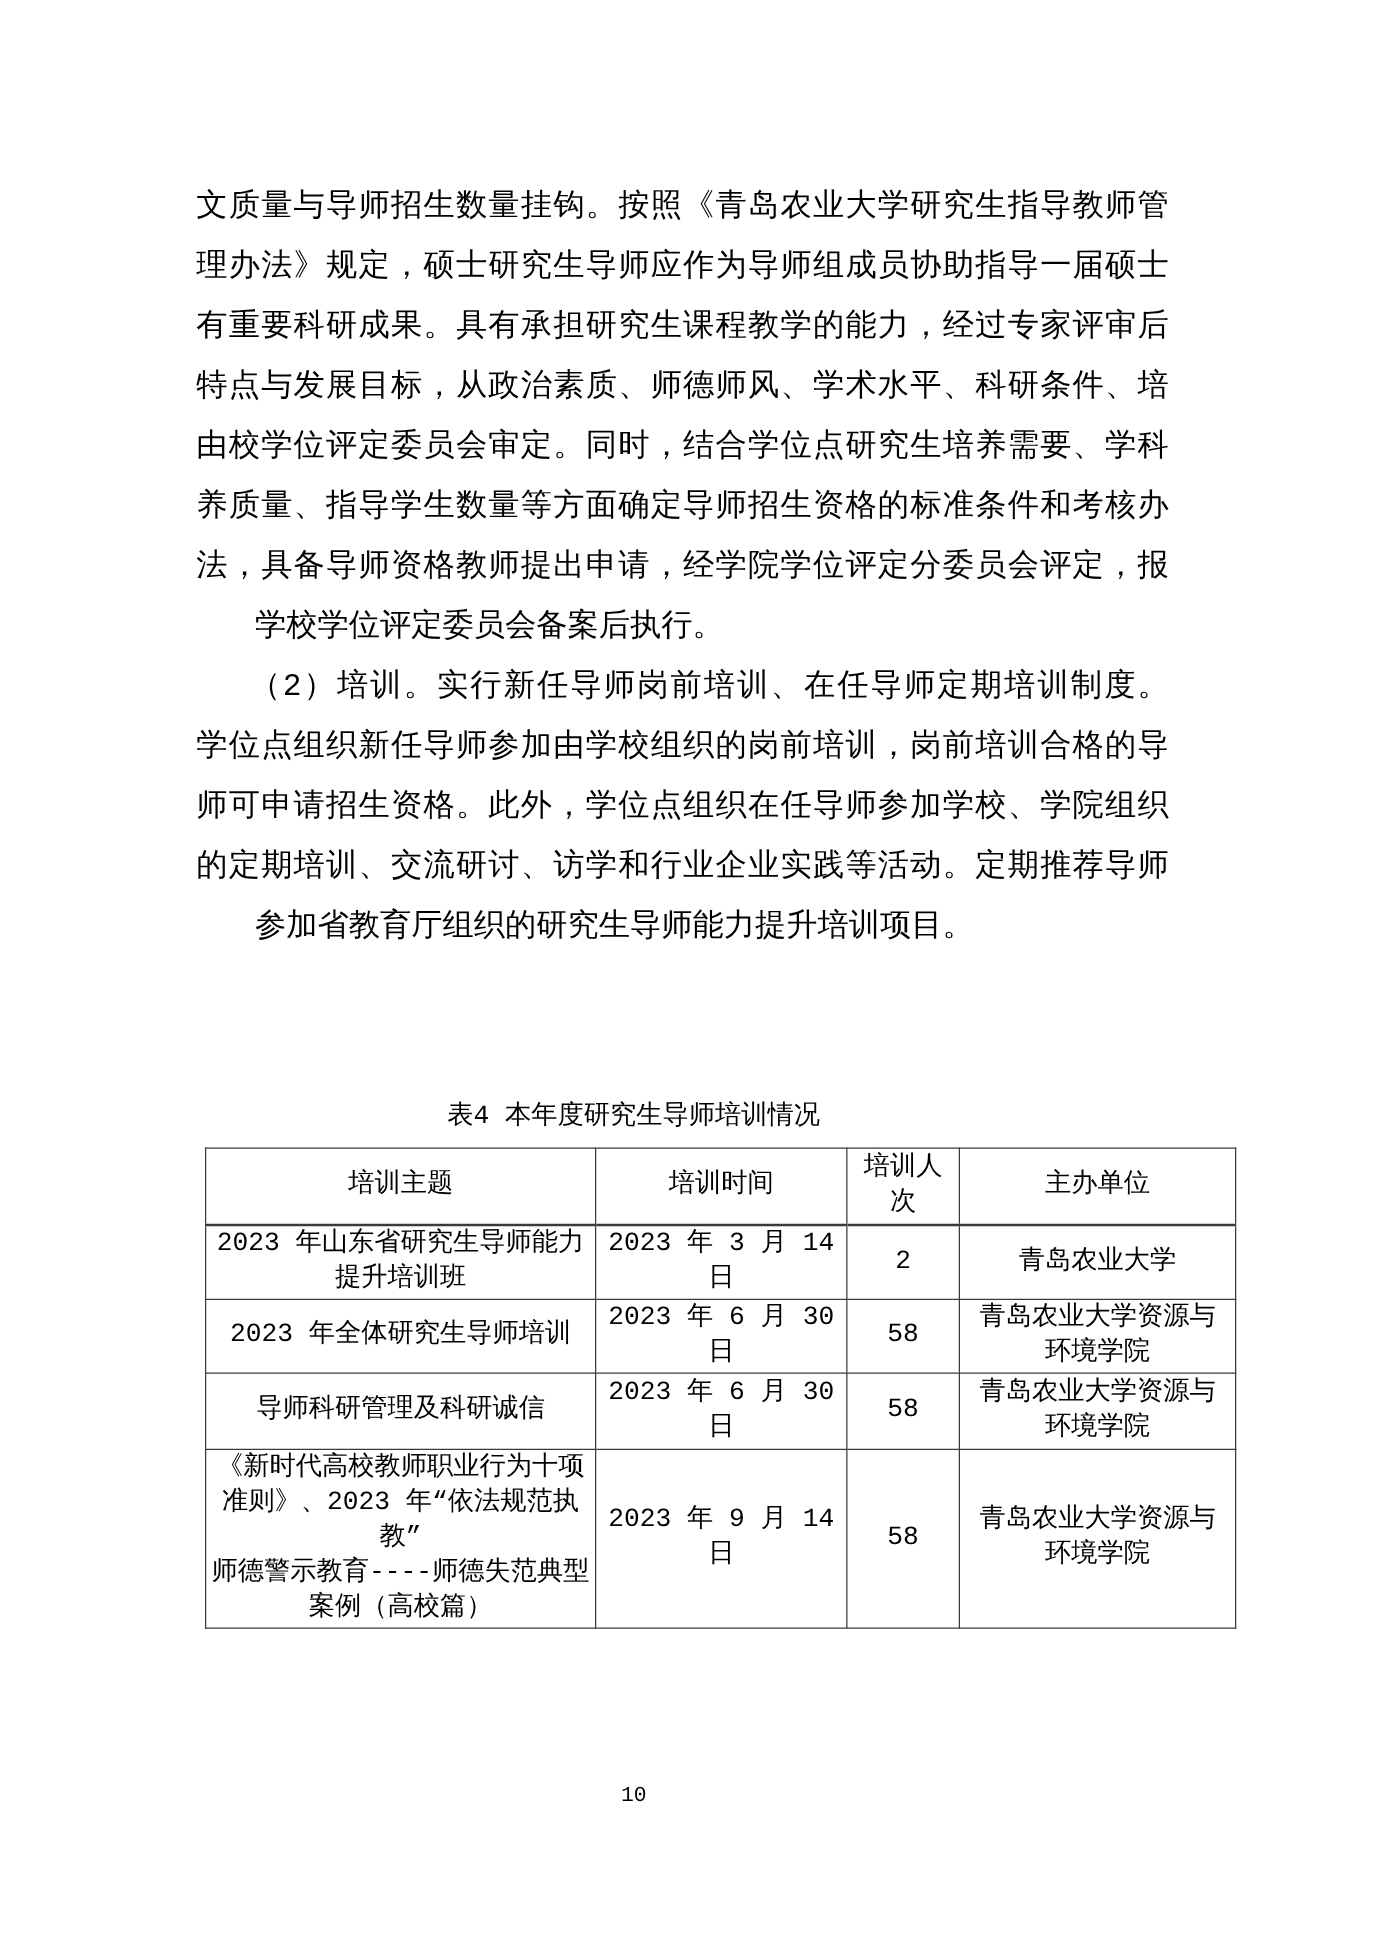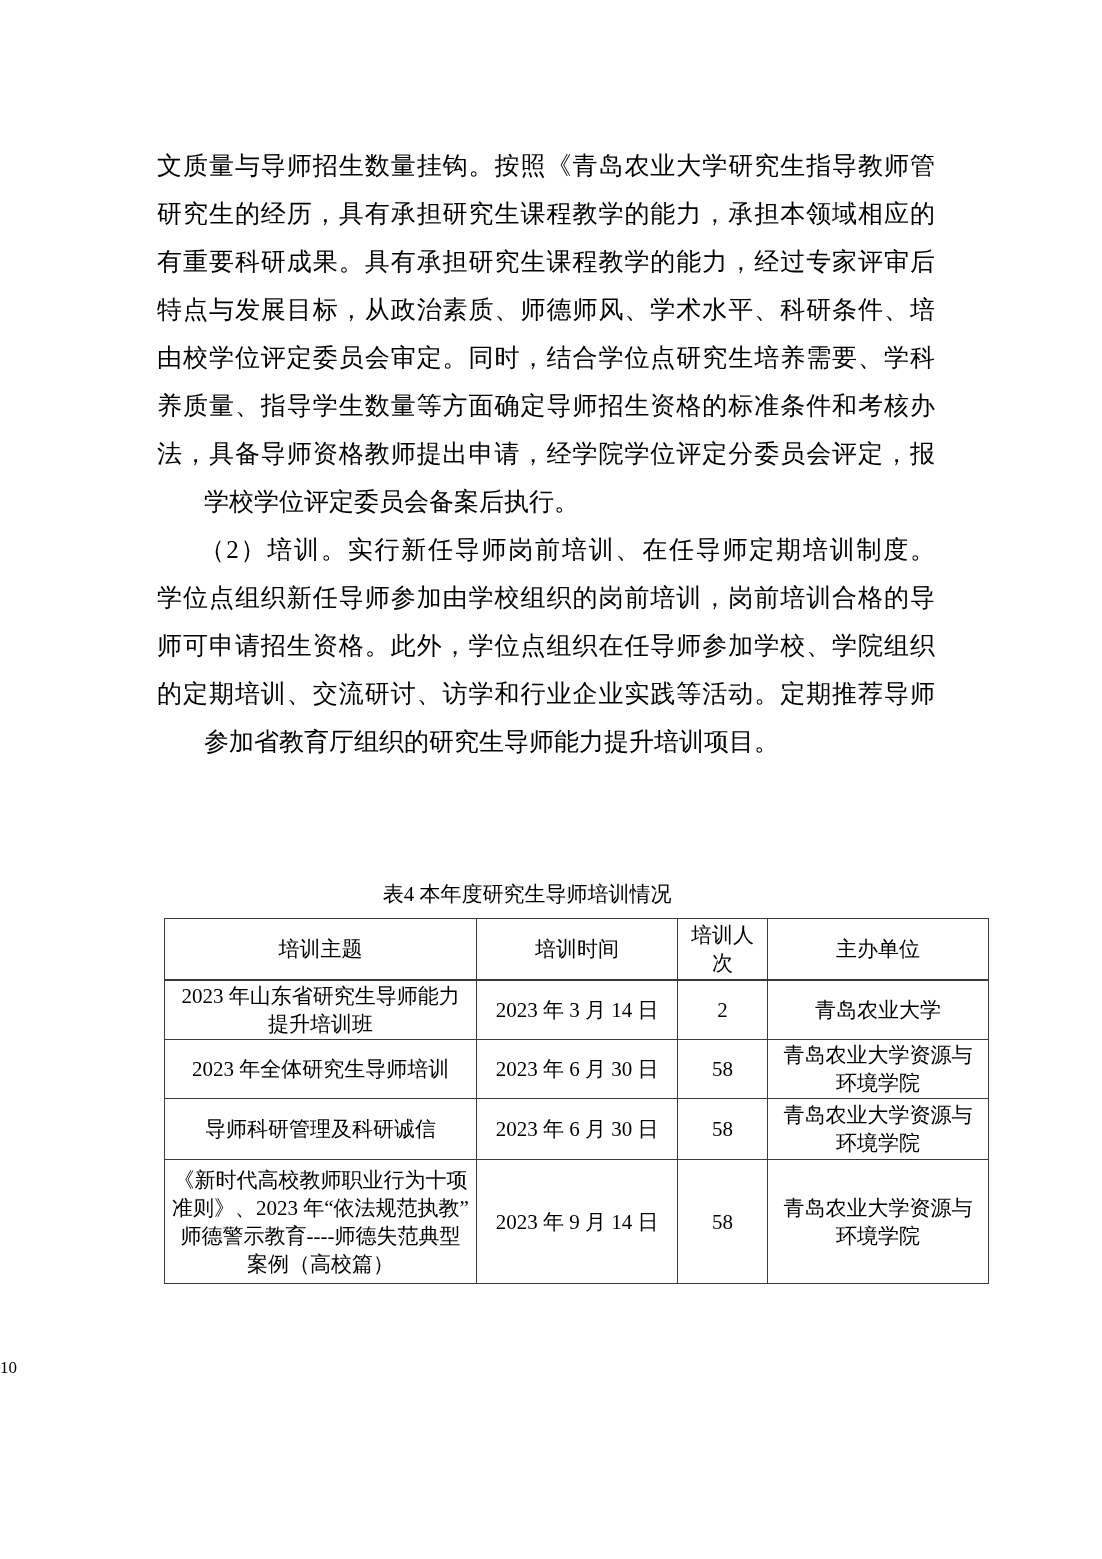--- a/index.html
+++ b/index.html
@@ -2,23 +2,22 @@
 <html><head>
 <meta charset="utf-8">
 <style>
   html, body { margin: 0; padding: 0; background: #ffffff; }
   .page {
     position: relative;
     width: 1014px;
     height: 1559px;
     background: #ffffff;
     color: #000000;
-    font-family: Liberation Serif, serif;
+    font-family: Liberation Mono, monospace;
     overflow: hidden;
-    padding-left: 40px;
   }
   .body-text {
     position: absolute;
     left: 157px;
     top: 142px;
     width: 778px;
     font-size: 25px;
   }
   .jline {
     height: 48px;
@@ -69,34 +68,35 @@
     border-bottom: 2px solid #3a3a3a;
   }
   .training-table tr.r1 td { height: 118px; }
   .training-table tr.r2 td { height: 54px; }
   .training-table tr.r3 td { height: 56px; }
   .training-table tr.r4 td { height: 58px; }
   .training-table tr.r5 td { height: 121px; }
   .page-number {
     position: absolute;
     left: 0;
-    top: 1356px;
+    top: 1426px;
     width: 100%;
+    text-align: center;
     font-size: 17px;
     line-height: 24px;
   }
 </style>
 </head>
 <body>
 
 <div class="page">
 
   <div class="body-text">
     <div class="jline">文质量与导师招生数量挂钩。按照《青岛农业大学研究生指导教师管</div>
-    <div class="jline">研究生的经历，具有承担研究生课程教学的能力，承担本领域相应的</div>
+    <div class="jline">理办法》规定，硕士研究生导师应作为导师组成员协助指导一届硕士</div>
     <div class="jline">有重要科研成果。具有承担研究生课程教学的能力，经过专家评审后</div>
     <div class="jline">特点与发展目标，从政治素质、师德师风、学术水平、科研条件、培</div>
     <div class="jline">由校学位评定委员会审定。同时，结合学位点研究生培养需要、学科</div>
     <div class="jline">养质量、指导学生数量等方面确定导师招生资格的标准条件和考核办</div>
     <div class="jline">法，具备导师资格教师提出申请，经学院学位评定分委员会评定，报</div>
     <div class="jline para-end">学校学位评定委员会备案后执行。</div>
     <div class="jline indent">（2）培训。实行新任导师岗前培训、在任导师定期培训制度。</div>
     <div class="jline">学位点组织新任导师参加由学校组织的岗前培训，岗前培训合格的导</div>
     <div class="jline">师可申请招生资格。此外，学位点组织在任导师参加学校、学院组织</div>
     <div class="jline">的定期培训、交流研讨、访学和行业企业实践等活动。定期推荐导师</div>

